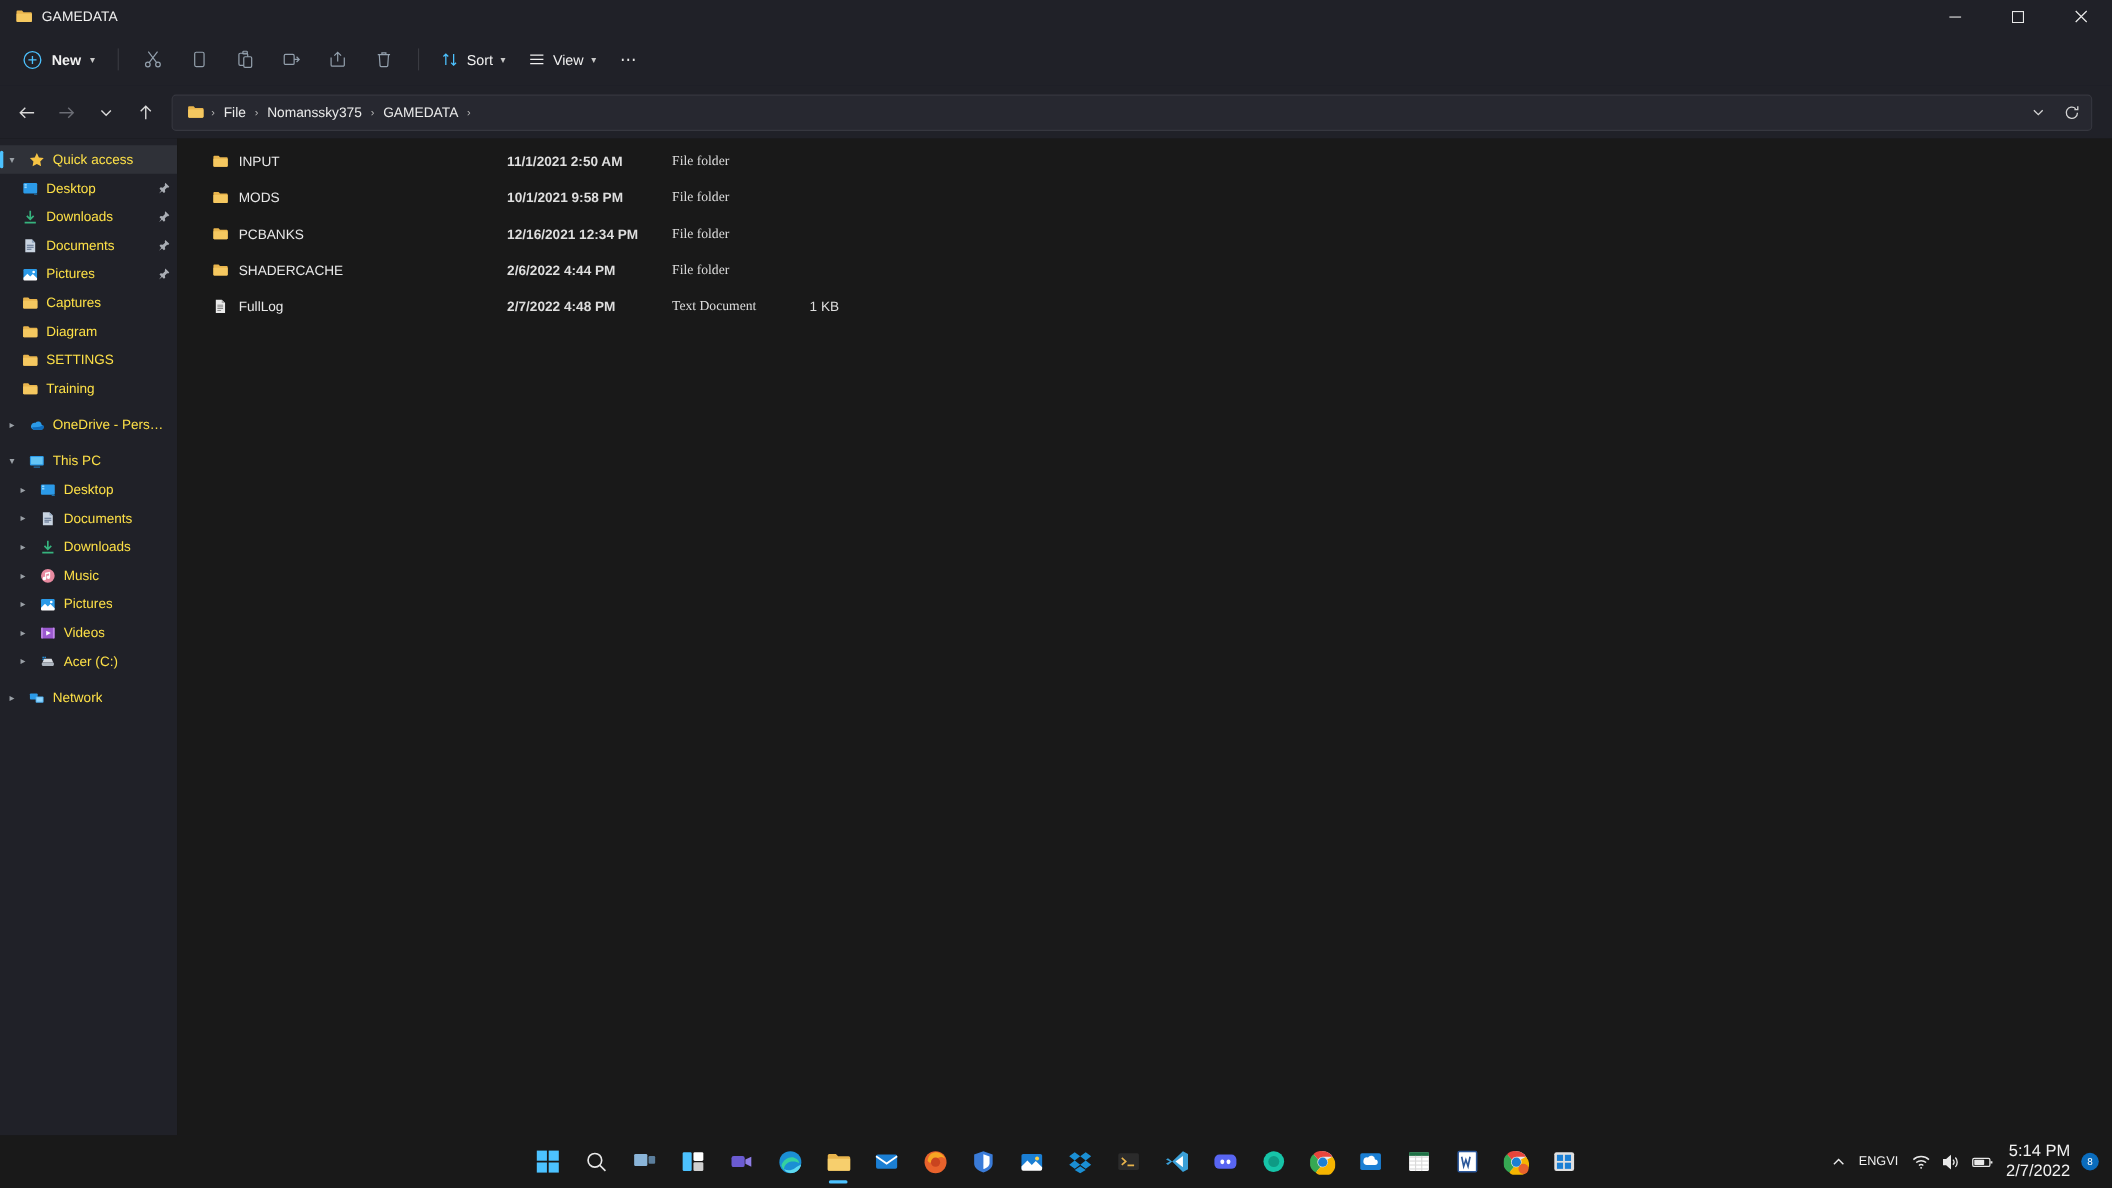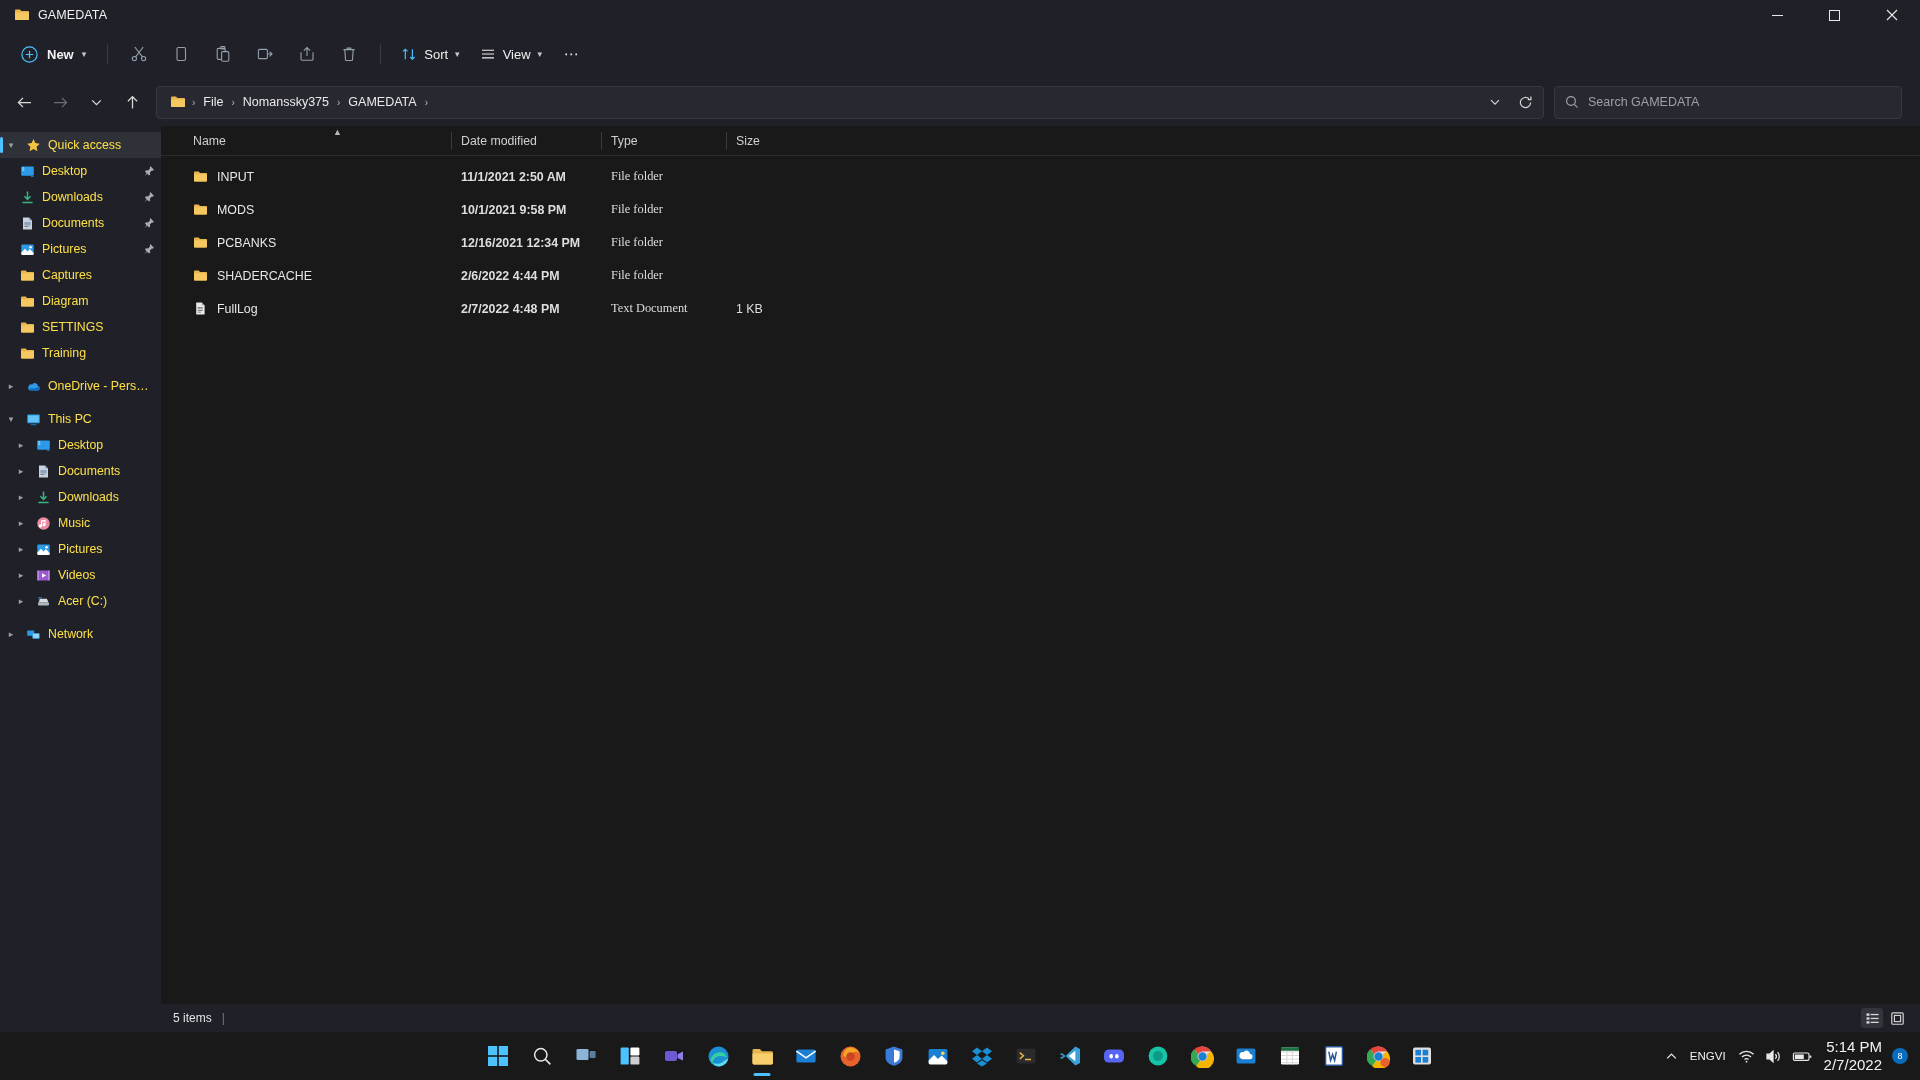--- a/index.html
+++ b/index.html
@@ -250,29 +250,20 @@
         </div>
         <div class="addr-btn">
           <svg width="15" height="15" viewBox="0 0 15 15" fill="none" stroke="currentColor" stroke-width="1.2">
             <path d="M12.6 7.5a5.1 5.1 0 1 1-1.6-3.7"></path>
             <path d="M12.9 1.6v3.1H9.8"></path>
           </svg>
         </div>
       </div>
     </div>
 
-    <div class="search">
-      <span>
-        <svg width="14" height="14" viewBox="0 0 14 14" fill="none" stroke="#9fa0a6" stroke-width="1.2">
-          <circle cx="6" cy="6" r="4.4"></circle>
-            <path d="M9.3 9.3l3.3 3.3"></path>
-        </svg>
-      </span>
-      <span class="ph">Search GAMEDATA</span>
-    </div>
   </div>
 
   <div class="body">
 
     <div class="sidebar">
 
       <div class="nav-item sel">
         <span class="twisty">▾</span>
         <span class="nav-ico">
           <svg width="15" height="15" viewBox="0 0 15 15">
@@ -502,35 +493,20 @@
               <rect x="7.2" y="6.9" width="5.6" height="4" fill="#8fd6ff"></rect>
             </svg>
         </span>
         <span class="nav-lbl">Network</span>
       </div>
 
     </div>
 
     <div class="content">
 
-      <div class="colhead">
-        <div class="col c-name">
-          <span>Name</span>
-          <span class="sortcaret">▲</span>
-        </div>
-        <div class="col c-date">
-          <span>Date modified</span>
-        </div>
-        <div class="col c-type">
-          <span>Type</span>
-        </div>
-        <div class="col c-size">
-          <span>Size</span>
-        </div>
-      </div>
 
       <div class="rows">
 
         <div class="row">
           <div class="cell name">
             <span>
               <svg width="15" height="15" viewBox="0 0 15 15">
                   <path d="M1 3.4a.9.9 0 0 1 .9-.9h3.8l1.3 1.4h6.1a.9.9 0 0 1 .9.9v6.8a.9.9 0 0 1-.9.9H1.9a.9.9 0 0 1-.9-.9z" fill="#e8b44c"></path>
                   <path d="M1 5.3h13v6.3a.9.9 0 0 1-.9.9H1.9a.9.9 0 0 1-.9-.9z" fill="#f5c860"></path>
                 </svg>
@@ -598,42 +574,20 @@
             </span>
             <span>FullLog</span>
           </div>
           <div class="cell date">2/7/2022 4:48 PM</div>
           <div class="cell type">Text Document</div>
           <div class="cell size">1 KB</div>
         </div>
 
       </div>
 
-      <div class="statusbar">
-        <span class="status-text">5 items</span>
-        <span class="status-sep">|</span>
-        <div class="view-toggles">
-          <div class="vt on">
-            <svg width="15" height="15" viewBox="0 0 15 15" fill="currentColor">
-              <rect x="1.5" y="2.4" width="3" height="2.4"></rect>
-                <rect x="5.6" y="2.9" width="8" height="1.3"></rect>
-              <rect x="1.5" y="6.3" width="3" height="2.4"></rect>
-                <rect x="5.6" y="6.8" width="8" height="1.3"></rect>
-              <rect x="1.5" y="10.2" width="3" height="2.4"></rect>
-                <rect x="5.6" y="10.7" width="8" height="1.3"></rect>
-            </svg>
-          </div>
-          <div class="vt">
-            <svg width="15" height="15" viewBox="0 0 15 15" fill="none" stroke="currentColor" stroke-width="1.15">
-              <rect x="1.8" y="1.8" width="11.4" height="11.4" rx="1"></rect>
-              <rect x="4.4" y="4.4" width="6.2" height="6.2"></rect>
-            </svg>
-          </div>
-        </div>
-      </div>
 
     </div>
   </div>
 
   <div class="taskbar">
     <div class="tasks">
 
       <div class="tb-app">
         <svg width="22" height="22" viewBox="0 0 22 22">
           <rect x="1" y="1" width="9.2" height="9.2" fill="#4cc2ff"></rect>

